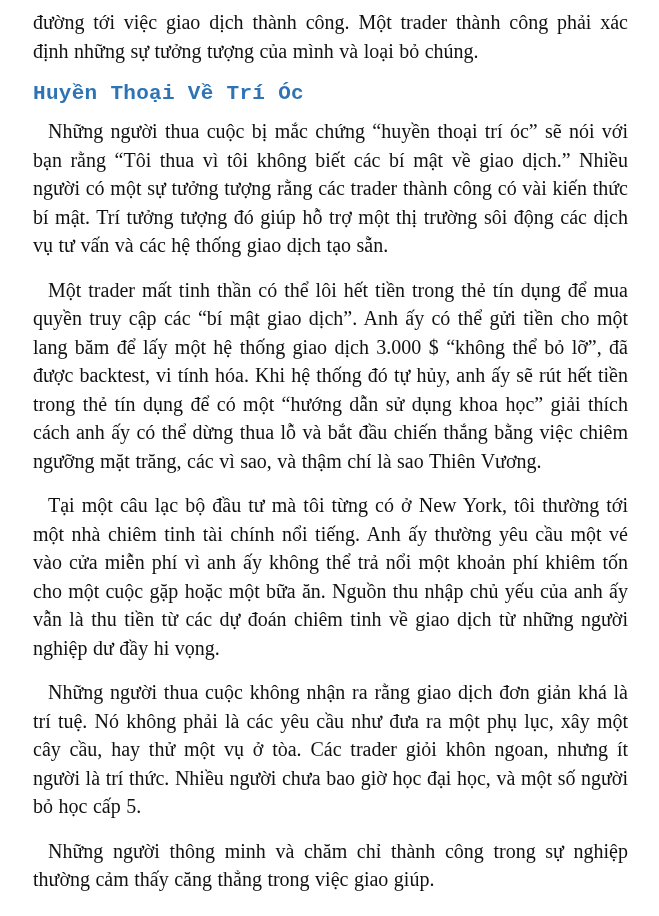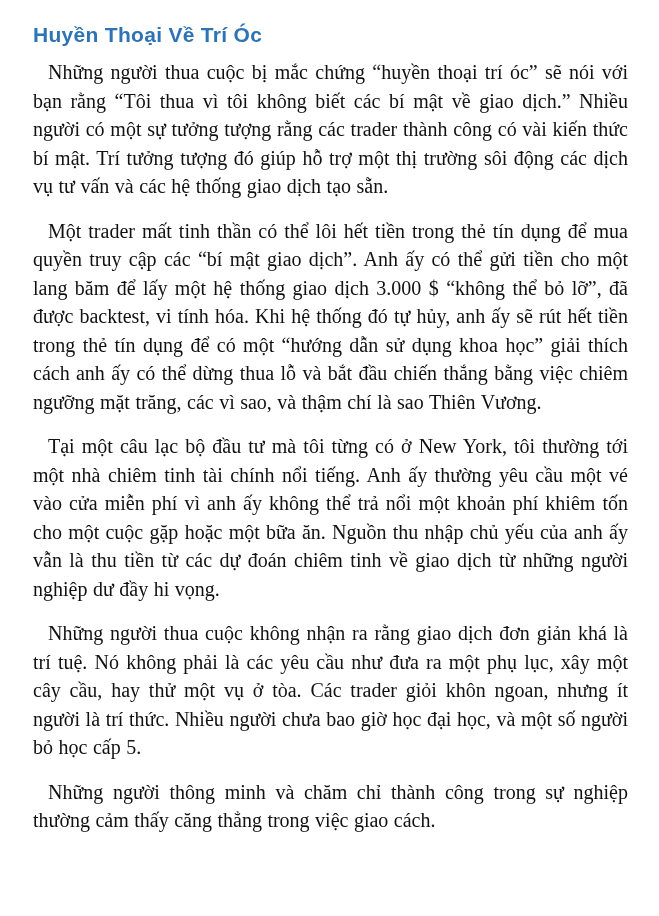--- a/index.html
+++ b/index.html
@@ -23,38 +23,39 @@
     line-height: 28.5px;
     text-align: justify;
     text-indent: 15px;
     margin: 0 0 16px 0;
     word-spacing: 0.5px;
   }
   .para.no-indent {
     text-indent: 0;
   }
   .heading {
-    font-family: Liberation Sans, sans-serif;
+    font-family: Liberation Mono, monospace;
     font-size: 21px;
     font-weight: bold;
     color: #2E74B5;
     line-height: 26px;
     margin: 14px 0 10px 0;
     letter-spacing: 0.3px;
   }
 </style>
 </head>
 <body>
 
 <div class="page">
+  <p class="para no-indent">đường tới việc giao dịch thành công. Một trader thành công phải xác định những sự tưởng tượng của mình và loại bỏ chúng.</p>
 
   <h2 class="heading">Huyền Thoại Về Trí Óc</h2>
 
   <p class="para">Những người thua cuộc bị mắc chứng “huyền thoại trí óc” sẽ nói với bạn rằng “Tôi thua vì tôi không biết các bí mật về giao dịch.” Nhiều người có một sự tưởng tượng rằng các trader thành công có vài kiến thức bí mật. Trí tưởng tượng đó giúp hỗ trợ một thị trường sôi động các dịch vụ tư vấn và các hệ thống giao dịch tạo sẵn.</p>
 
   <p class="para">Một trader mất tinh thần có thể lôi hết tiền trong thẻ tín dụng để mua quyền truy cập các “bí mật giao dịch”. Anh ấy có thể gửi tiền cho một lang băm để lấy một hệ thống giao dịch 3.000 $ “không thể bỏ lỡ”, đã được backtest, vi tính hóa. Khi hệ thống đó tự hủy, anh ấy sẽ rút hết tiền trong thẻ tín dụng để có một “hướng dẫn sử dụng khoa học” giải thích cách anh ấy có thể dừng thua lỗ và bắt đầu chiến thắng bằng việc chiêm ngưỡng mặt trăng, các vì sao, và thậm chí là sao Thiên Vương.</p>
 
   <p class="para">Tại một câu lạc bộ đầu tư mà tôi từng có ở New York, tôi thường tới một nhà chiêm tinh tài chính nổi tiếng. Anh ấy thường yêu cầu một vé vào cửa miễn phí vì anh ấy không thể trả nổi một khoản phí khiêm tốn cho một cuộc gặp hoặc một bữa ăn. Nguồn thu nhập chủ yếu của anh ấy vẫn là thu tiền từ các dự đoán chiêm tinh về giao dịch từ những người nghiệp dư đầy hi vọng.</p>
 
   <p class="para">Những người thua cuộc không nhận ra rằng giao dịch đơn giản khá là trí tuệ. Nó không phải là các yêu cầu như đưa ra một phụ lục, xây một cây cầu, hay thử một vụ ở tòa. Các trader giỏi khôn ngoan, nhưng ít người là trí thức. Nhiều người chưa bao giờ học đại học, và một số người bỏ học cấp 5.</p>
 
-  <p class="para">Những người thông minh và chăm chỉ thành công trong sự nghiệp thường cảm thấy căng thẳng trong việc giao cách.</p>
+  <p class="para">Những người thông minh và chăm chỉ thành công trong sự nghiệp thường cảm thấy căng thẳng trong việc giao giúp.</p>
 </div>
 
 </body></html>

